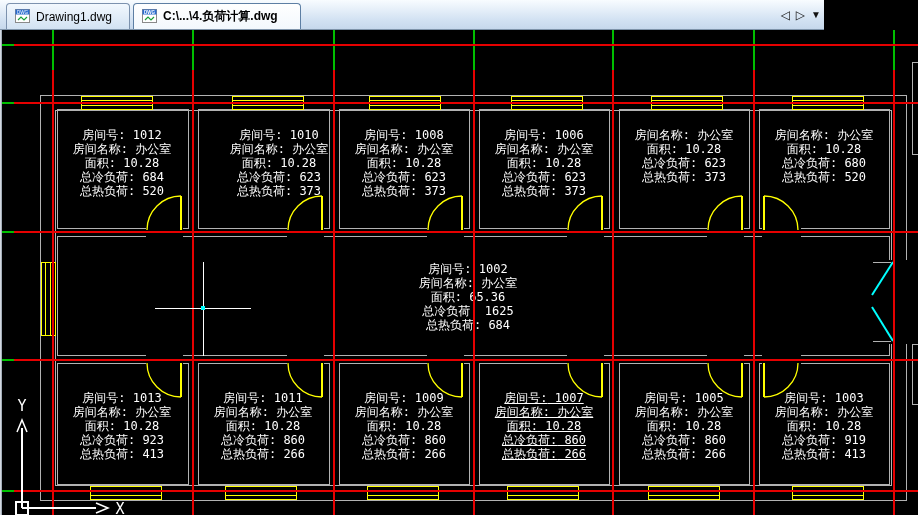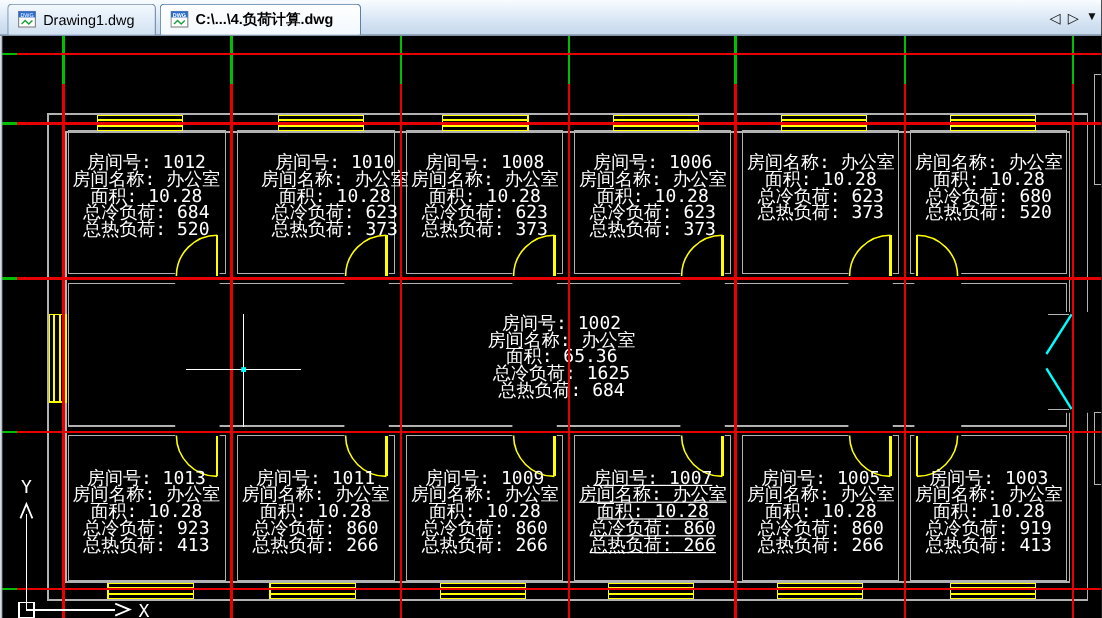--- a/index.html
+++ b/index.html
@@ -1,19 +1,19 @@
 <!DOCTYPE html>
 <html><head>
 <meta charset="utf-8">
 <style>
   html,body{margin:0;padding:0;background:#444;}
   .stage{position:relative;width:918px;height:515px;overflow:hidden;background:#000;
          font-family:"Liberation Sans",sans-serif;}
   
-  .tabbar{position:absolute;top:0;left:0;width:918px;height:30px;box-sizing:border-box;
+  .tabbar{position:absolute;top:0;left:0;width:824px;height:30px;box-sizing:border-box;
           background:linear-gradient(#f8fcff,#d4e3f3 65%,#c6d8ec);
           border-bottom:1px solid #7f94aa;}
   .tab{position:absolute;top:3px;height:26px;box-sizing:border-box;
        border:1px solid #7c92ae;border-bottom:none;border-radius:4px 4px 0 0;
        display:flex;align-items:center;gap:5px;padding:0 8px;font-size:12px;color:#000;
        cursor:default;}
   .tab.inactive{left:6px;width:124px;background:linear-gradient(#f2f8fe,#d2e2f2);}
   .tab.active{left:133px;width:168px;background:linear-gradient(#ffffff,#f2f8fd);
               font-weight:bold;border-color:#5d7fa4;}
   .tab .ticon{flex:0 0 auto;display:block;}
@@ -21,21 +21,21 @@
   .tabnav{position:absolute;right:1px;top:7px;display:flex;align-items:center;gap:2px;
           font-size:12px;color:#111;}
   .tabnav span{display:inline-block;padding:0 2px;cursor:default;line-height:16px;}
   .tabnav .menu{font-size:10px;}
   
   .canvas{position:absolute;top:30px;left:0;width:918px;height:485px;background:#000;overflow:hidden;}
   .canvas svg{position:absolute;top:0;left:0;}
   #labels{position:absolute;top:0;left:0;width:918px;height:485px;}
   .room-label{position:absolute;width:150px;text-align:center;color:#fff;
               font-family:"DejaVu Sans Mono","DejaVu Sans",monospace;
-              font-size:15px;line-height:14px;white-space:nowrap;}
+              font-size:12px;line-height:14px;white-space:nowrap;}
   .canvas-left-border{position:absolute;top:0;left:0;width:2px;height:485px;
                       background:linear-gradient(90deg,#e9eef4,#8d99a6);}
 </style>
 </head>
 <body>
 
 <div class="stage">
 
   <div class="tabbar">
     <div class="tab inactive">

